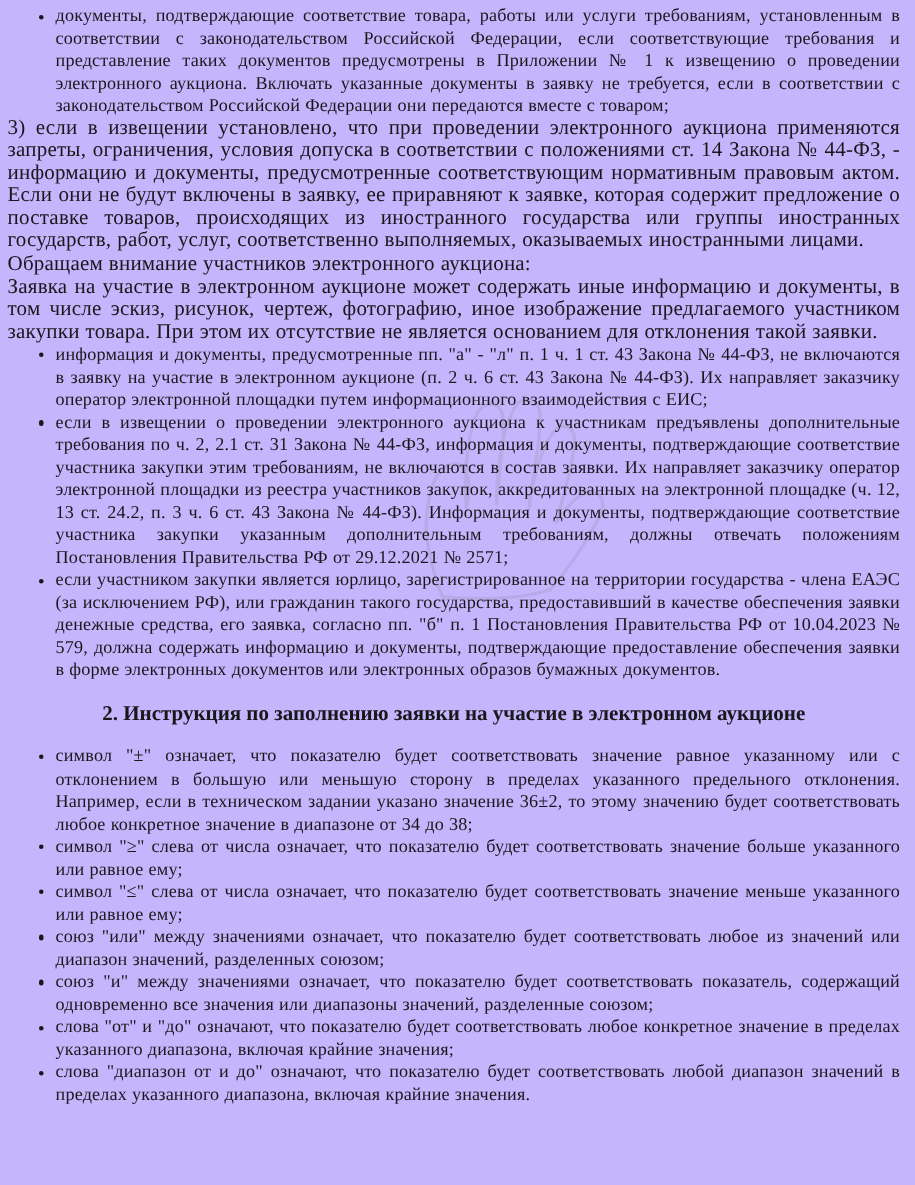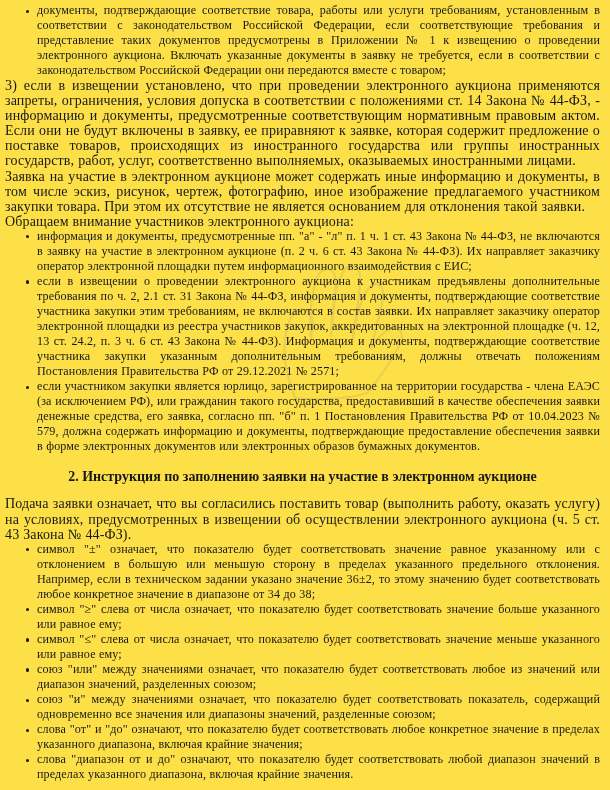--- a/index.html
+++ b/index.html
@@ -16,21 +16,21 @@
     color: #18181a;
     position: relative;
   }
 
   .page {
     position: relative;
     width: 610px;
     height: 790px;
     padding: 0;
     box-sizing: border-box;
-    background: #fde047;
+    background: #c4b5fd;
   }
 
   
   .watermark {
     position: absolute;
     left: 255px;
     top: 248px;
     width: 170px;
     height: 155px;
     pointer-events: none;
@@ -113,37 +113,36 @@
   </svg>
 
   <div class="content">
 
     <ul class="bullets">
       <li>документы, подтверждающие соответствие товара, работы или услуги требованиям, установленным в соответствии с законодательством Российской Федерации, если соответствующие требования и представление таких документов предусмотрены в Приложении № 1 к извещению о проведении электронного аукциона. Включать указанные документы в заявку не требуется, если в соответствии с законодательством Российской Федерации они передаются вместе с товаром;</li>
     </ul>
 
     <p class="body-para" style="padding-left:0;">3) если в извещении установлено, что при проведении электронного аукциона применяются запреты, ограничения, условия допуска в соответствии с положениями ст. 14 Закона № 44-ФЗ, - информацию и документы, предусмотренные соответствующим нормативным правовым актом. Если они не будут включены в заявку, ее приравняют к заявке, которая содержит предложение о поставке товаров, происходящих из иностранного государства или группы иностранных государств, работ, услуг, соответственно выполняемых, оказываемых иностранными лицами.</p>
 
+    <p class="body-para" style="padding-left:0; text-align:left;">Обращаем внимание участников электронного аукциона:</p>
+
     <p class="body-para" style="padding-left:0;">Заявка на участие в электронном аукционе может содержать иные информацию и документы, в том числе эскиз, рисунок, чертеж, фотографию, иное изображение предлагаемого участником закупки товара. При этом их отсутствие не является основанием для отклонения такой заявки.</p>
-
-    <p class="body-para" style="padding-left:0; text-align:left;">Обращаем внимание участников электронного аукциона:</p>
 
     <ul class="bullets">
       <li>информация и документы, предусмотренные пп. "а" - "л" п. 1 ч. 1 ст. 43 Закона № 44-ФЗ, не включаются в заявку на участие в электронном аукционе (п. 2 ч. 6 ст. 43 Закона № 44-ФЗ). Их направляет заказчику оператор электронной площадки путем информационного взаимодействия с ЕИС;</li>
       <li>если в извещении о проведении электронного аукциона к участникам предъявлены дополнительные требования по ч. 2, 2.1 ст. 31 Закона № 44-ФЗ, информация и документы, подтверждающие соответствие участника закупки этим требованиям, не включаются в состав заявки. Их направляет заказчику оператор электронной площадки из реестра участников закупок, аккредитованных на электронной площадке (ч. 12, 13 ст. 24.2, п. 3 ч. 6 ст. 43 Закона № 44-ФЗ). Информация и документы, подтверждающие соответствие участника закупки указанным дополнительным требованиям, должны отвечать положениям Постановления Правительства РФ от 29.12.2021 № 2571;</li>
       <li>если участником закупки является юрлицо, зарегистрированное на территории государства - члена ЕАЭС (за исключением РФ), или гражданин такого государства, предоставивший в качестве обеспечения заявки денежные средства, его заявка, согласно пп. "б" п. 1 Постановления Правительства РФ от 10.04.2023 № 579, должна содержать информацию и документы, подтверждающие предоставление обеспечения заявки в форме электронных документов или электронных образов бумажных документов.</li>
     </ul>
 
     <div class="spacer-lg"></div>
 
     <h2 class="section-heading">2. Инструкция по заполнению заявки на участие в электронном аукционе</h2>
 
     <div class="spacer-md"></div>
 
-    <p class="body-para" style="padding-left:0;">Подача заявки означает, что вы согласились поставить товар (выполнить работу, оказать услугу) на условиях, предусмотренных в извещении об осуществлении электронного аукциона (ч. 5 ст. 43 Закона № 44-ФЗ).</p>
 
 
     <ul class="bullets">
       <li>символ "±" означает, что показателю будет соответствовать значение равное указанному или с отклонением в большую или меньшую сторону в пределах указанного предельного отклонения. Например, если в техническом задании указано значение 36±2, то этому значению будет соответствовать любое конкретное значение в диапазоне от 34 до 38;</li>
       <li>символ "≥" слева от числа означает, что показателю будет соответствовать значение больше указанного или равное ему;</li>
       <li>символ "≤" слева от числа означает, что показателю будет соответствовать значение меньше указанного или равное ему;</li>
       <li>союз "или" между значениями означает, что показателю будет соответствовать любое из значений или диапазон значений, разделенных союзом;</li>
       <li>союз "и" между значениями означает, что показателю будет соответствовать показатель, содержащий одновременно все значения или диапазоны значений, разделенные союзом;</li>
       <li>слова "от" и "до" означают, что показателю будет соответствовать любое конкретное значение в пределах указанного диапазона, включая крайние значения;</li>
       <li>слова "диапазон от и до" означают, что показателю будет соответствовать любой диапазон значений в пределах указанного диапазона, включая крайние значения.</li>

